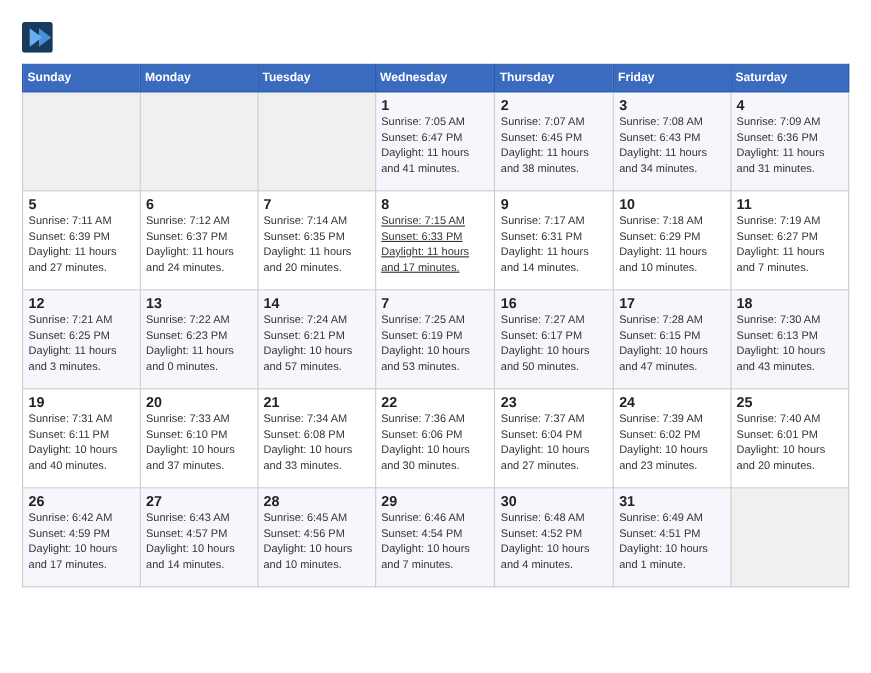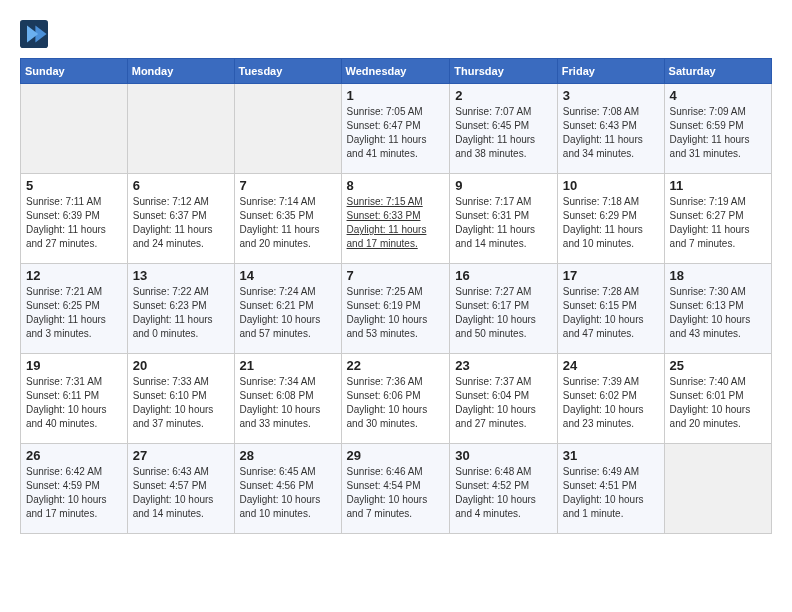--- a/index.html
+++ b/index.html
@@ -157,21 +157,21 @@
           <td>
             <span class="day-number">3</span>
             <div class="day-info" style="white-space: pre-line;">Sunrise: 7:08 AM
 Sunset: 6:43 PM
 Daylight: 11 hours
 and 34 minutes.</div>
           </td>
           <td>
             <span class="day-number">4</span>
             <div class="day-info" style="white-space: pre-line;">Sunrise: 7:09 AM
-Sunset: 6:59 PM
+Sunset: 6:36 PM
 Daylight: 11 hours
 and 31 minutes.</div>
           </td>
         </tr>
         <tr>
           <td>
             <span class="day-number">5</span>
             <div class="day-info" style="white-space: pre-line;">Sunrise: 7:11 AM
 Sunset: 6:39 PM
 Daylight: 11 hours

